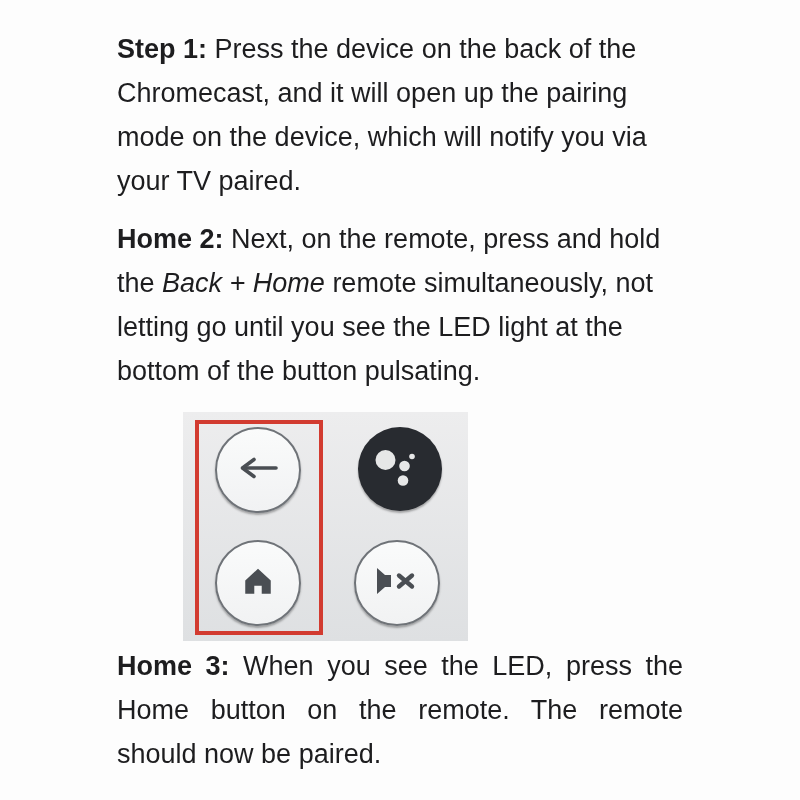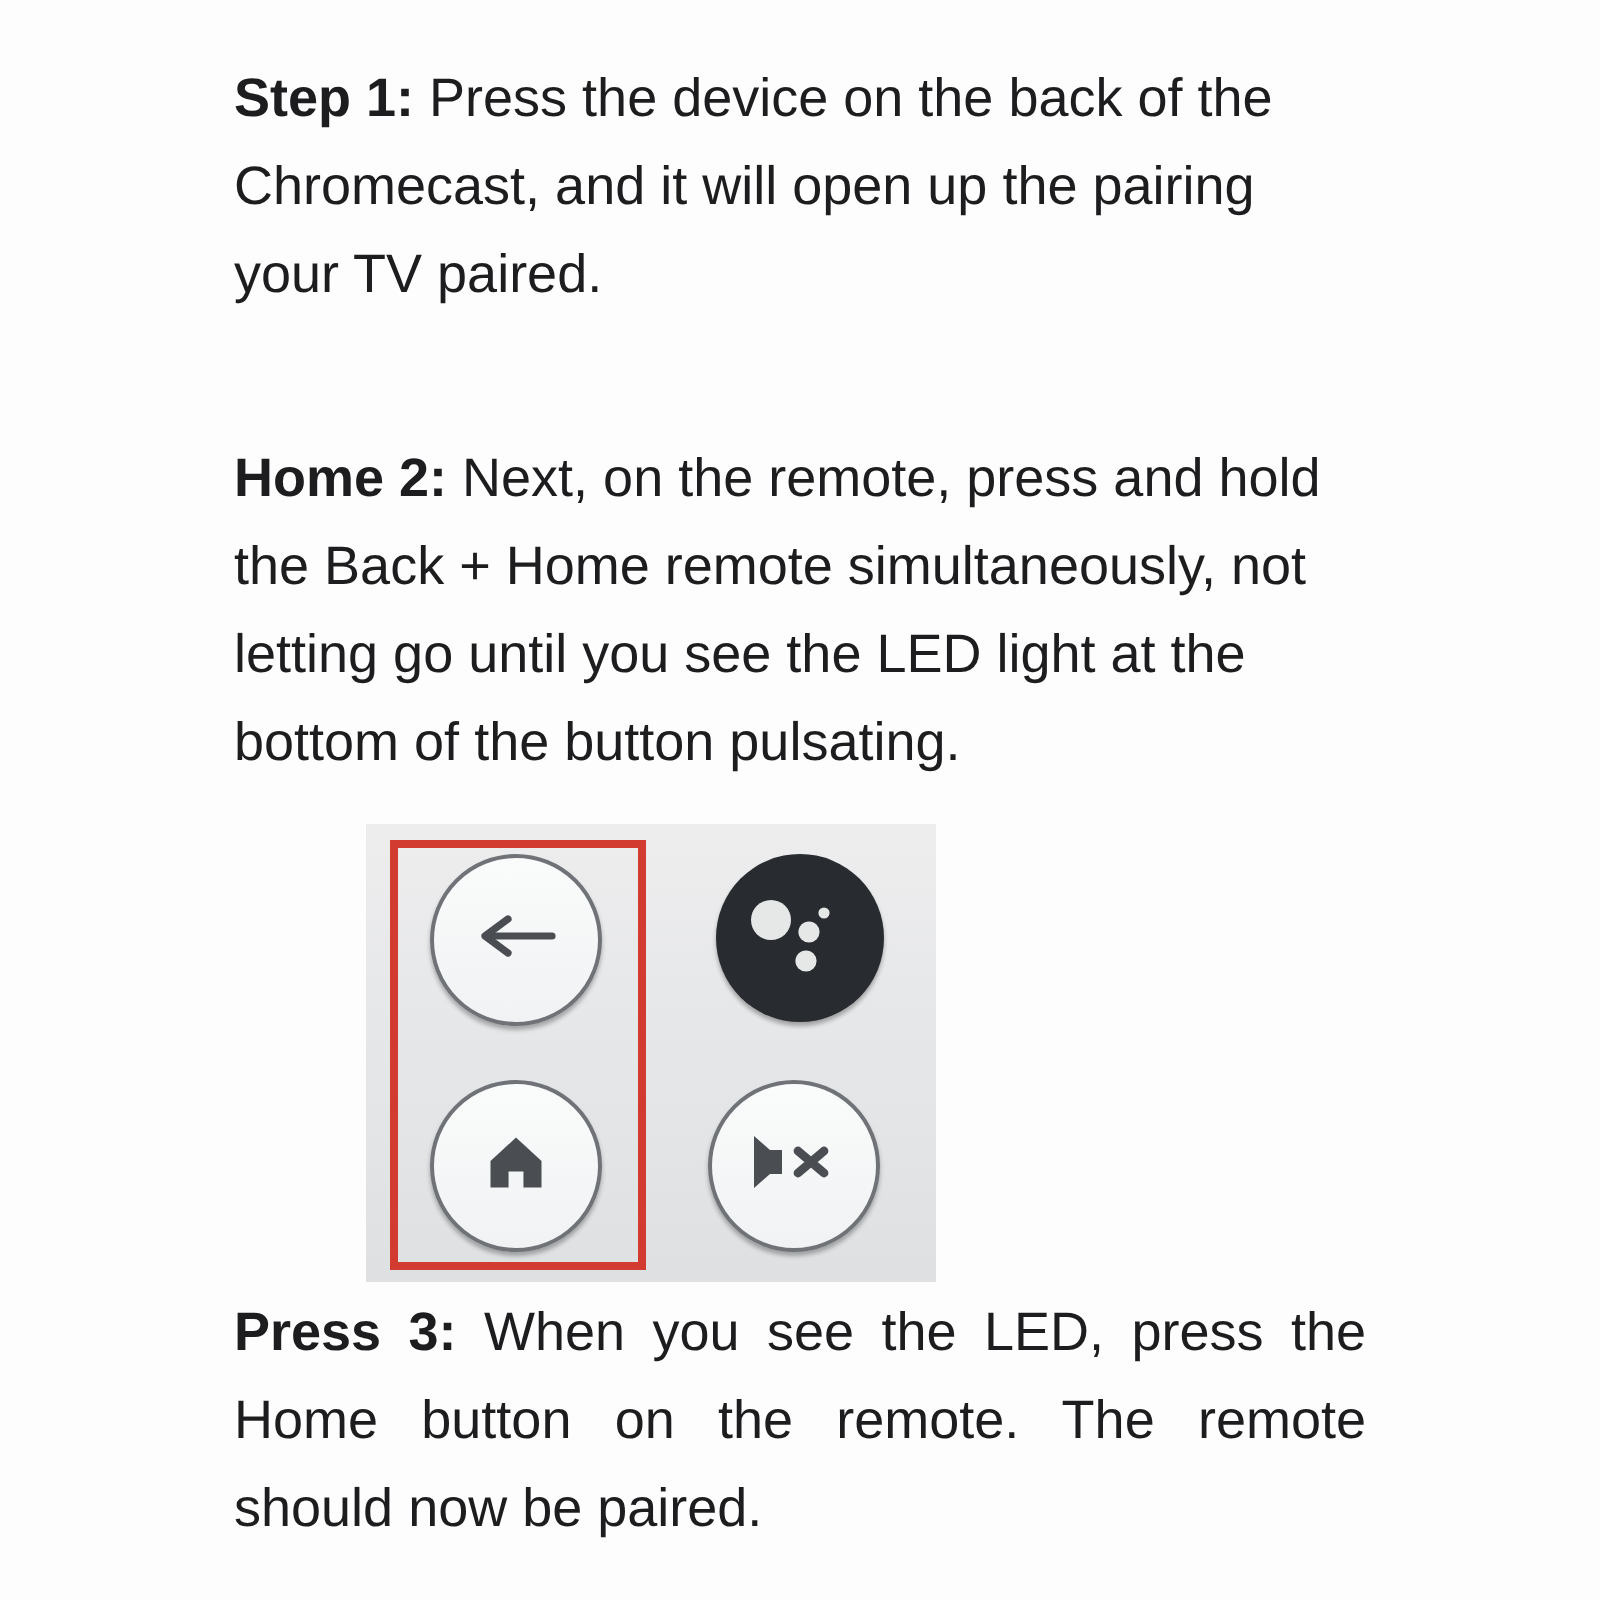--- a/index.html
+++ b/index.html
@@ -25,21 +25,21 @@
   .step .line {
     line-height: 44px;
     white-space: nowrap;
   }
   .step .line.stretch {
     white-space: normal;
     text-align: justify;
     text-align-last: justify;
   }
   .step .line span.bold { font-weight: bold; margin-top: 37px; }
-  .step .line span.italic { }
+  .step .line span.italic { font-style: italic; }
 
   #step-1 { top: 27px; }
   #step-2 { top: 217px; }
   #step-3 { top: 644px; }
 
   .remote-figure {
     position: absolute;
     left: 183px;
     top: 412px;
     width: 285px;
@@ -79,20 +79,21 @@
   #btn-mute  { left: 171px; top: 128px; width: 86px; height: 86px; }
 </style>
 </head>
 <body>
 
 <div class="page">
 
   <section class="step" id="step-1">
       <div class="line"><span class="bold">Step 1:</span><span> Press the device on the back of the</span></div>
       <div class="line"><span>Chromecast, and it will open up the pairing</span></div>
+      <div class="line"><span>mode on the device, which will notify you via</span></div>
       <div class="line"><span>your TV paired.</span></div>
     </section>
 
   <section class="step" id="step-2">
       <div class="line"><span class="bold">Home 2:</span><span> Next, on the remote, press and hold</span></div>
       <div class="line"><span>the </span><span class="italic">Back + Home</span><span> remote simultaneously, not</span></div>
       <div class="line"><span>letting go until you see the LED light at the</span></div>
       <div class="line"><span>bottom of the button pulsating.</span></div>
     </section>
 
@@ -131,18 +132,18 @@
       <span>
         <svg width="46" height="32" viewBox="0 0 46 32">
           <polygon points="3,3 3,29 11,22 17,22 17,10 11,10" fill="#4a4e53"></polygon>
           <path d="M25 10.5 L38 21.5 M38 10.5 L25 21.5" stroke="#4a4e53" stroke-width="4.4" stroke-linecap="round"></path>
         </svg>
       </span>
     </div>
   </figure>
 
   <section class="step" id="step-3">
-      <div class="line stretch"><span class="bold">Press 3:</span><span> When you see the LED, press the</span></div>
+      <div class="line stretch"><span class="bold">Home 3:</span><span> When you see the LED, press the</span></div>
       <div class="line stretch"><span>Home button on the remote. The remote</span></div>
       <div class="line"><span>should now be paired.</span></div>
     </section>
 
 </div>
 
 </body></html>

